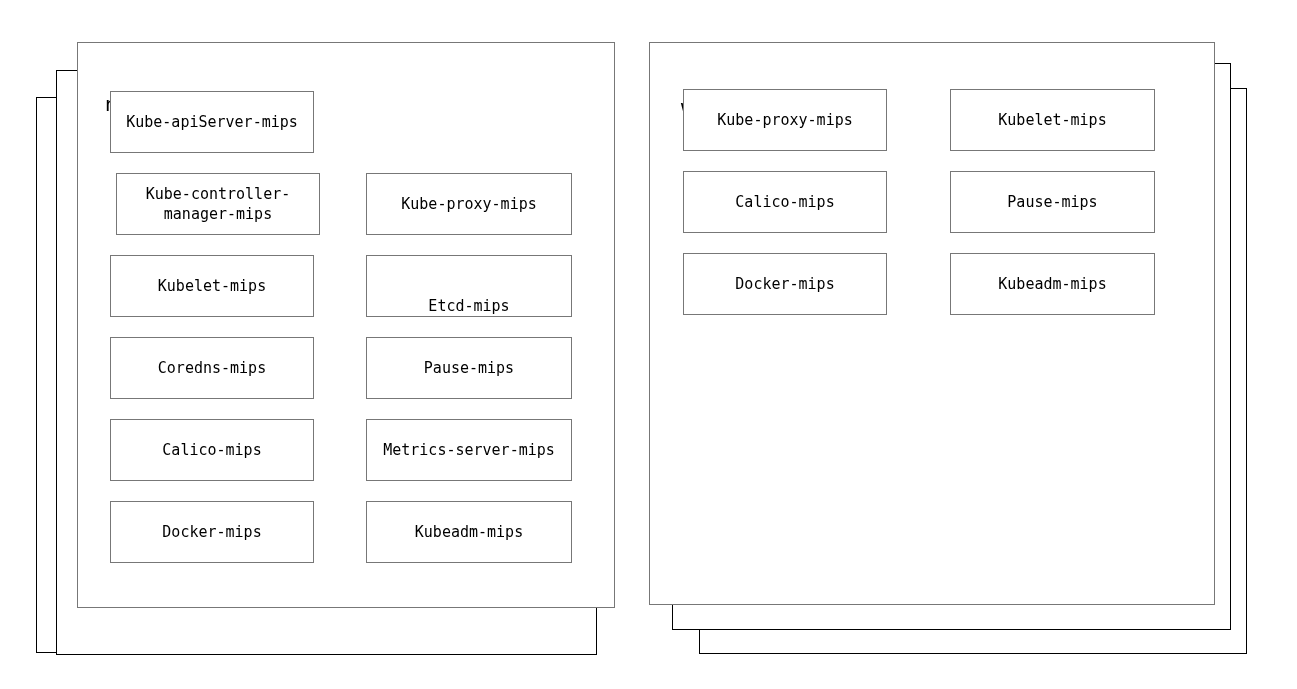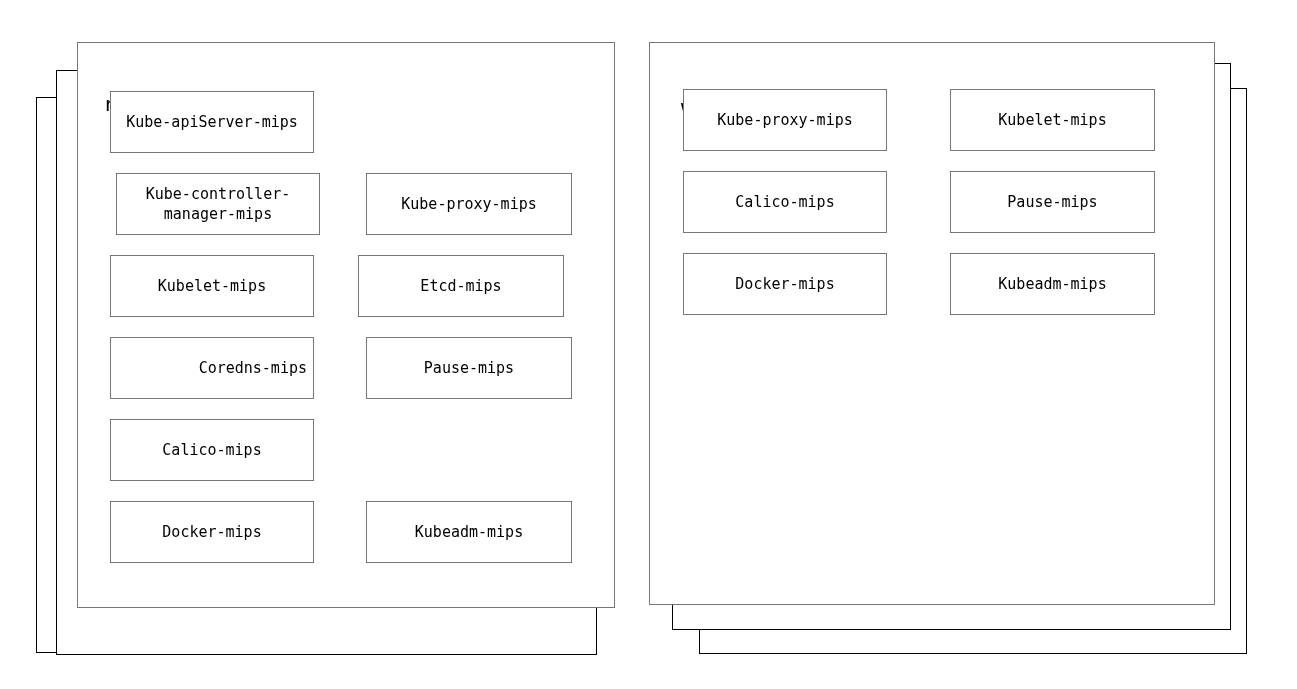--- a/index.html
+++ b/index.html
@@ -97,38 +97,41 @@
 
       <div class="comp-box" style="left:0px;   top:0px;   width:204px; height:62px;">
         <span class="comp-label">Kube-apiServer-mips</span>
       </div>
       <div class="comp-box" style="left:6px;   top:82px;  width:204px; height:62px;">
         <span class="comp-label">Kube-controller-manager-mips</span>
       </div>
       <div class="comp-box" style="left:0px;   top:164px; width:204px; height:62px;">
         <span class="comp-label">Kubelet-mips</span>
       </div>
-      <div class="comp-box" style="left:0px;   top:246px; width:204px; height:62px;justify-content:flex-end;">
+      <div class="comp-box" style="left:0px;   top:246px; width:204px; height:62px;">
         <span class="comp-label">Coredns-mips</span>
       </div>
       <div class="comp-box" style="left:0px;   top:328px; width:204px; height:62px;">
         <span class="comp-label">Calico-mips</span>
       </div>
       <div class="comp-box" style="left:0px;   top:410px; width:204px; height:62px;">
         <span class="comp-label">Docker-mips</span>
       </div>
 
       <div class="comp-box" style="left:256px; top:82px;  width:206px; height:62px;">
         <span class="comp-label">Kube-proxy-mips</span>
       </div>
-      <div class="comp-box" style="left:248px; top:164px; width:206px; height:62px;">
+      <div class="comp-box" style="left:256px; top:164px; width:206px; height:62px;align-items:flex-end;">
         <span class="comp-label">Etcd-mips</span>
       </div>
       <div class="comp-box" style="left:256px; top:246px; width:206px; height:62px;">
         <span class="comp-label">Pause-mips</span>
+      </div>
+      <div class="comp-box" style="left:256px; top:328px; width:206px; height:62px;">
+        <span class="comp-label">Metrics-server-mips</span>
       </div>
       <div class="comp-box" style="left:256px; top:410px; width:206px; height:62px;">
         <span class="comp-label">Kubeadm-mips</span>
       </div>
     </div>
   </div>
 
   <div class="node-stack" id="worker-stack">
     <div class="stack-shadow" id="worker-shadow-back"></div>
     <div class="stack-shadow" id="worker-shadow-mid"></div>

